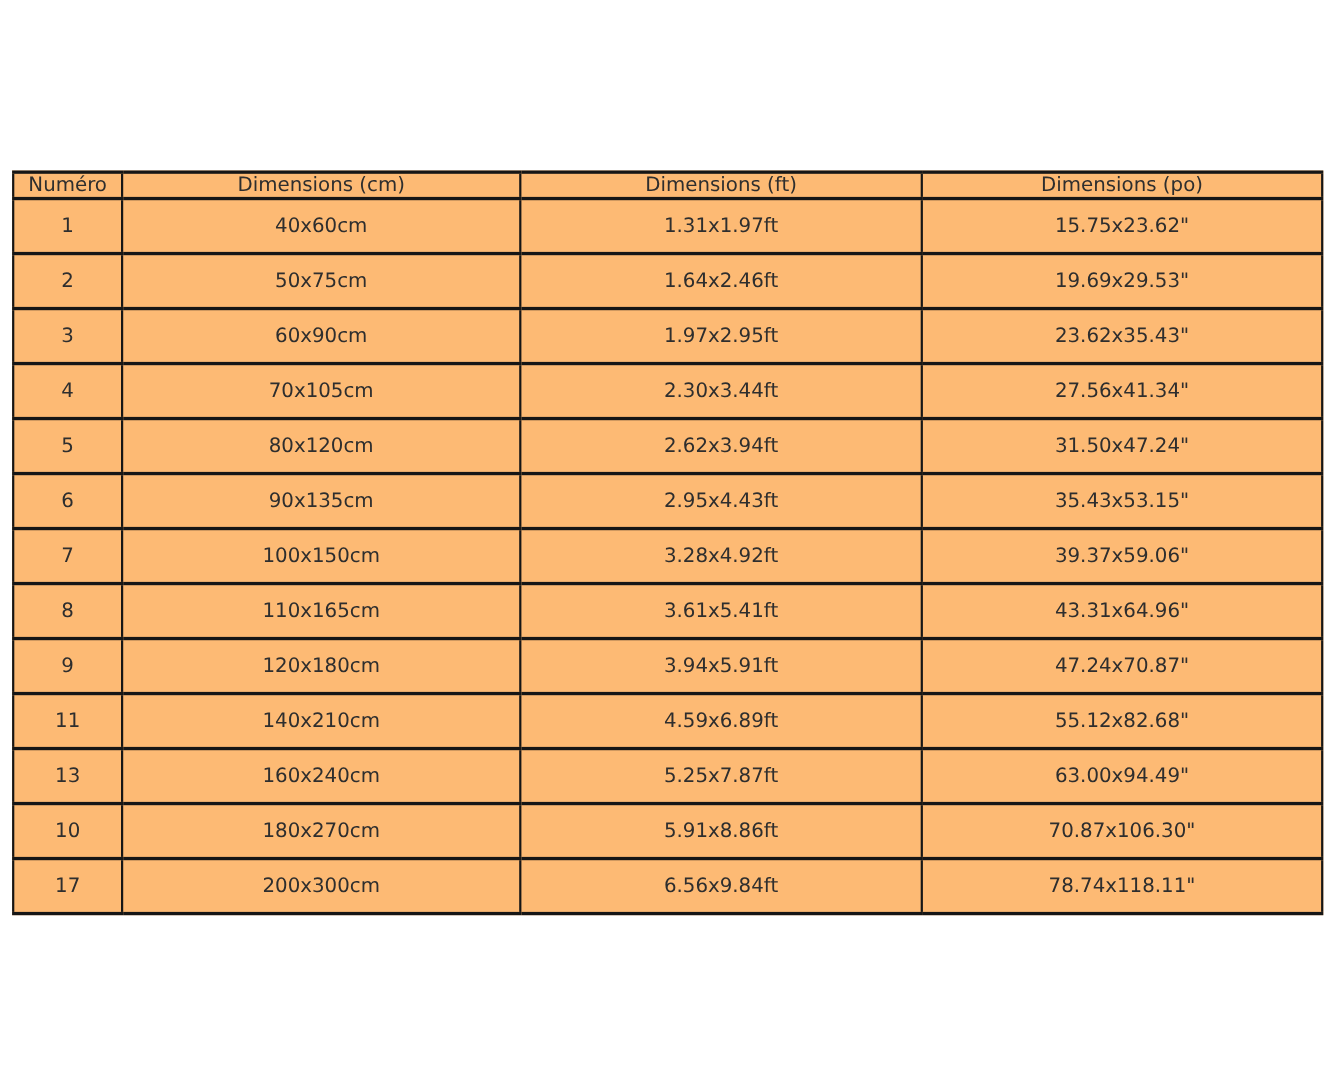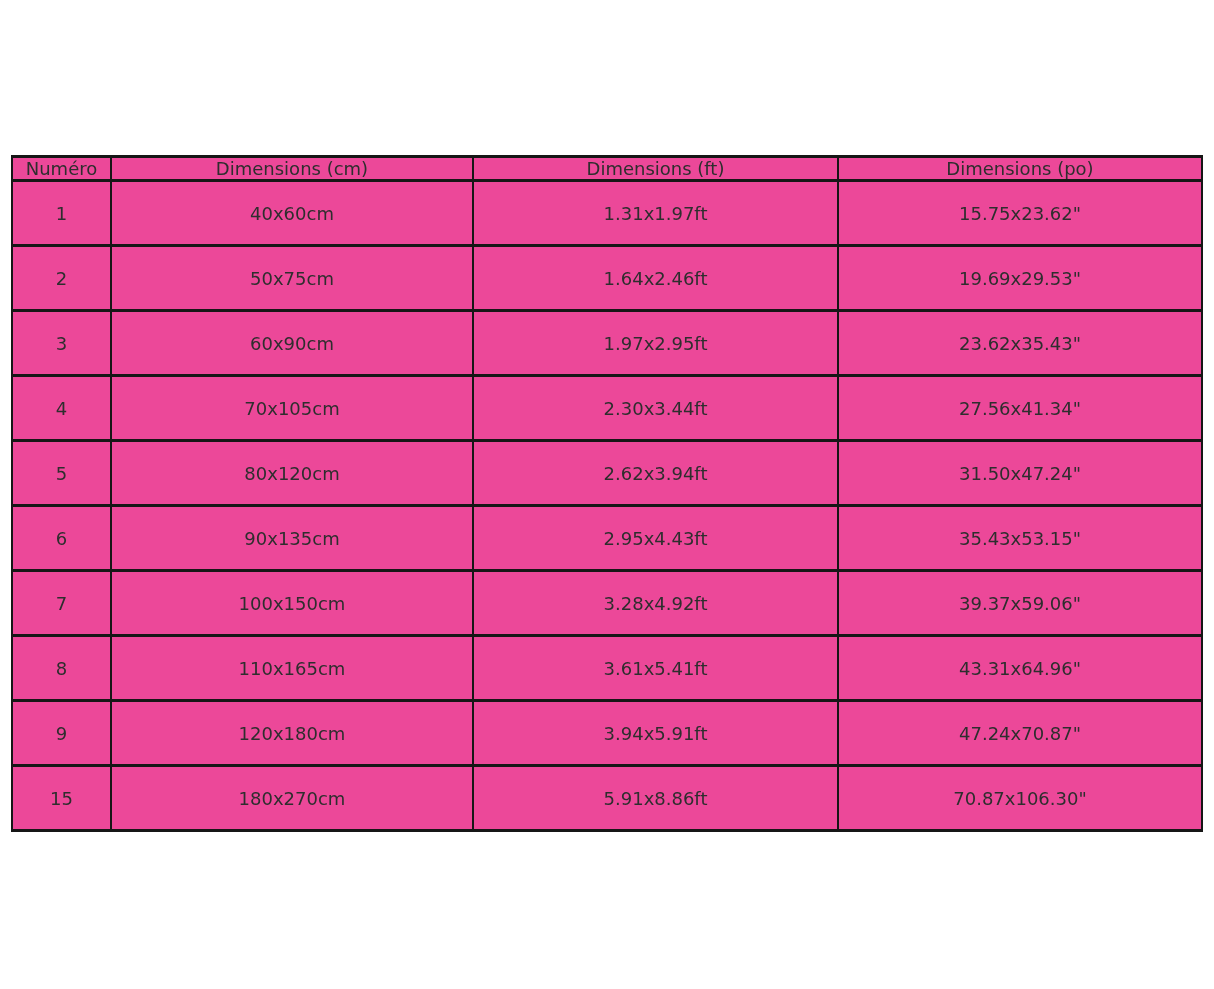--- a/index.html
+++ b/index.html
@@ -18,21 +18,21 @@
     overflow: hidden;
   }
   table.dim-table {
     position: absolute;
     left: 11px;
     top: 155px;
     width: 1190px;
     height: 677px;
     border-collapse: collapse;
     table-layout: fixed;
-    background: #ec4899;
+    background: #fdba74;
   }
   table.dim-table th,
   table.dim-table td {
     border-style: solid;
     border-color: #161616;
     border-width: 3px 2px; 
     text-align: center;
     vertical-align: middle;
     font-size: 18px;
     font-weight: 400;
@@ -113,20 +113,38 @@
         <td>3.61x5.41ft</td>
         <td>43.31x64.96"</td>
       </tr>
       <tr>
         <td>9</td>
         <td>120x180cm</td>
         <td>3.94x5.91ft</td>
         <td>47.24x70.87"</td>
       </tr>
       <tr>
-        <td>15</td>
+        <td>11</td>
+        <td>140x210cm</td>
+        <td>4.59x6.89ft</td>
+        <td>55.12x82.68"</td>
+      </tr>
+      <tr>
+        <td>13</td>
+        <td>160x240cm</td>
+        <td>5.25x7.87ft</td>
+        <td>63.00x94.49"</td>
+      </tr>
+      <tr>
+        <td>10</td>
         <td>180x270cm</td>
         <td>5.91x8.86ft</td>
         <td>70.87x106.30"</td>
+      </tr>
+      <tr>
+        <td>17</td>
+        <td>200x300cm</td>
+        <td>6.56x9.84ft</td>
+        <td>78.74x118.11"</td>
       </tr>
     </tbody>
   </table>
 </div>
 
 </body></html>

